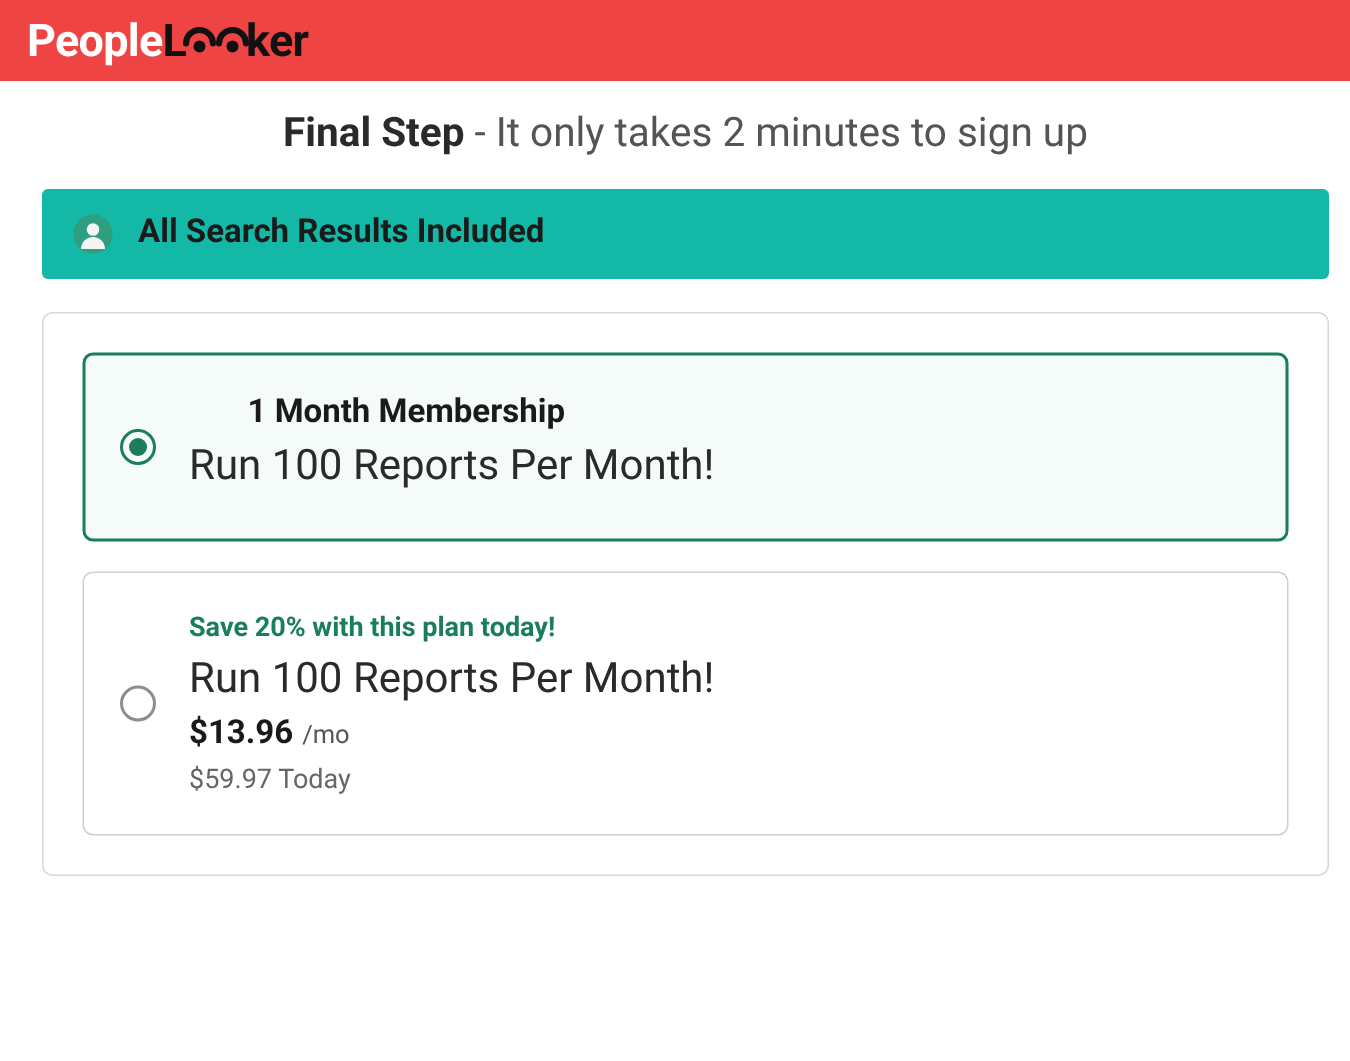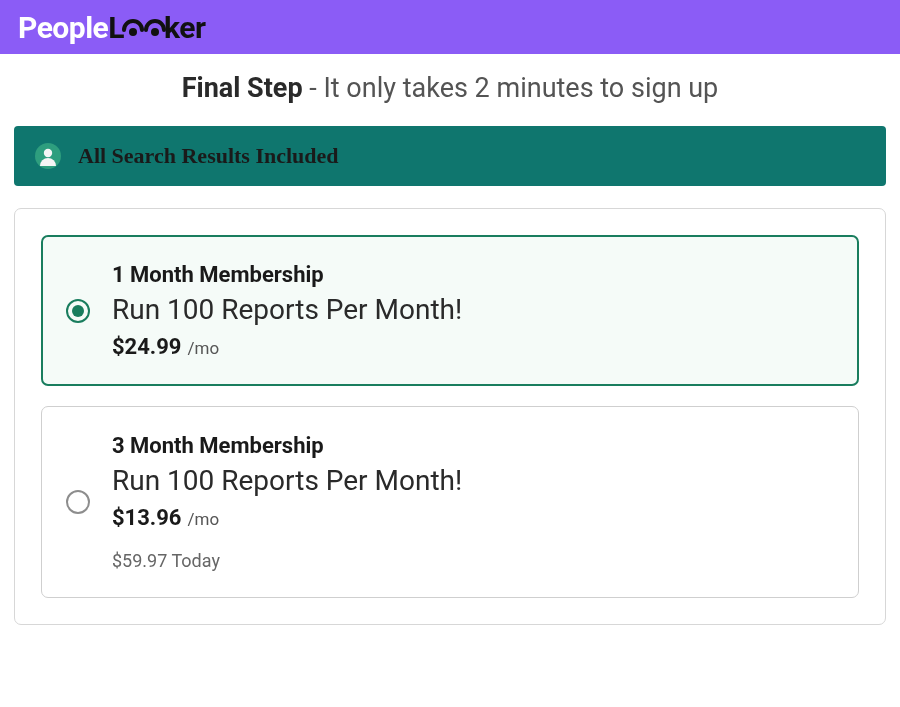--- a/index.html
+++ b/index.html
@@ -4,21 +4,21 @@
   <style>
     * { margin: 0; padding: 0; box-sizing: border-box; }
     body {
       font-family: -apple-system, BlinkMacSystemFont, "Segoe UI", Roboto, sans-serif;
       background: #fff;
       width: 900px;
       height: 707px;
       overflow: hidden;
     }
     .topbar {
-      background: #8b5cf6;
+      background: #ef4444;
       height: 54px;
       display: flex;
       align-items: center;
       padding: 0 18px;
     }
     .logo {
       display: flex;
       align-items: center;
       font-size: 30px;
       font-weight: 700;
@@ -29,38 +29,36 @@
     .logo-eyes {
       display: inline-block;
       position: relative;
       width: 44px;
       height: 22px;
       margin: 0 -2px;
       vertical-align: middle;
       top: -6px;
     }
     .content {
-      padding: 18px 14px 0 14px;
+      padding: 18px 14px 0 28px;
     }
     .heading {
       text-align: center;
       font-size: 27px;
       color: #2a2a2a;
       margin-bottom: 22px;
     }
     .heading .bold { font-weight: 700; }
     .heading .light { font-weight: 400; color: #545454; }
     .banner {
-      background: #0f766e;
+      background: #14b8a6;
       border-radius: 4px;
       display: flex;
-      align-items: center;
       padding: 16px 20px;
       margin-bottom: 22px;
-      font-family: Liberation Serif, serif;
     }
     .banner-icon {
       width: 28px;
       height: 28px;
       margin-right: 16px;
       flex-shrink: 0;
     }
     .banner-text {
       font-size: 22px;
       font-weight: 700;
@@ -120,41 +118,42 @@
       color: #197d5e;
       font-weight: 700;
       font-size: 18px;
       margin-bottom: 6px;
     }
     .plan-title {
       font-size: 22px;
       font-weight: 700;
       color: #1a1a1a;
       margin-bottom: 6px;
+      margin-left: 39px;
     }
     .plan-desc {
       font-size: 28px;
       color: #2a2a2a;
       margin-bottom: 8px;
     }
     .plan-price {
       font-size: 22px;
       font-weight: 700;
       color: #1a1a1a;
     }
     .plan-suffix {
       font-size: 17px;
       font-weight: 400;
       color: #555;
       margin-left: 2px;
     }
     .plan-today {
       font-size: 18px;
       color: #666;
-      margin-top: 20px;
+      margin-top: 8px;
     }
   </style>
 </head>
 <body>
 
 <div class="topbar">
   <div class="logo">
     <span>People</span>
     <span class="logo-black">L</span>
     <span class="logo-eyes">
@@ -188,33 +187,29 @@
 
   <div class="plans-box">
 
     <div class="plan selected">
       <div class="radio">
         <div class="radio-dot"></div>
       </div>
       <div class="plan-body">
         <div class="plan-title">1 Month Membership</div>
         <div class="plan-desc">Run 100 Reports Per Month!</div>
-        <div>
-          <span class="plan-price">$24.99</span>
-          <span class="plan-suffix">/mo</span>
-        </div>
       </div>
     </div>
 
     <div class="plan">
       <div class="radio">
         
       </div>
       <div class="plan-body">
-        <div class="plan-title">3 Month Membership</div>
+        <div class="plan-save">Save 20% with this plan today!</div>
         <div class="plan-desc">Run 100 Reports Per Month!</div>
         <div>
           <span class="plan-price">$13.96</span>
           <span class="plan-suffix">/mo</span>
         </div>
         <div class="plan-today">$59.97 Today</div>
       </div>
     </div>
 
   </div>

